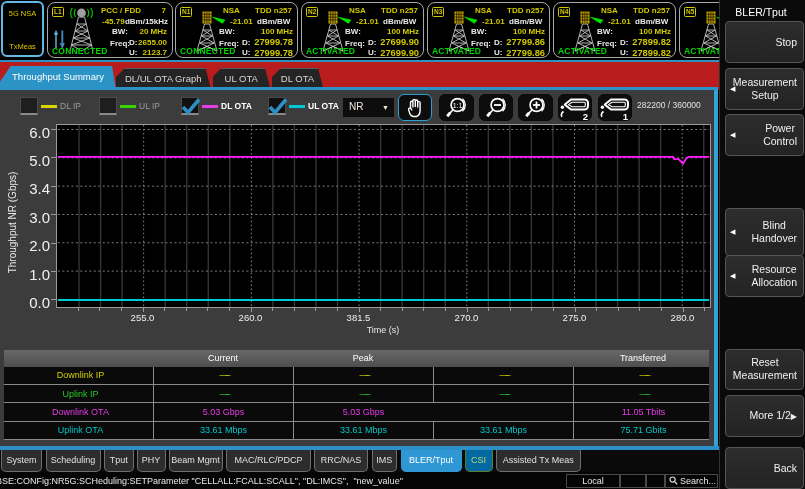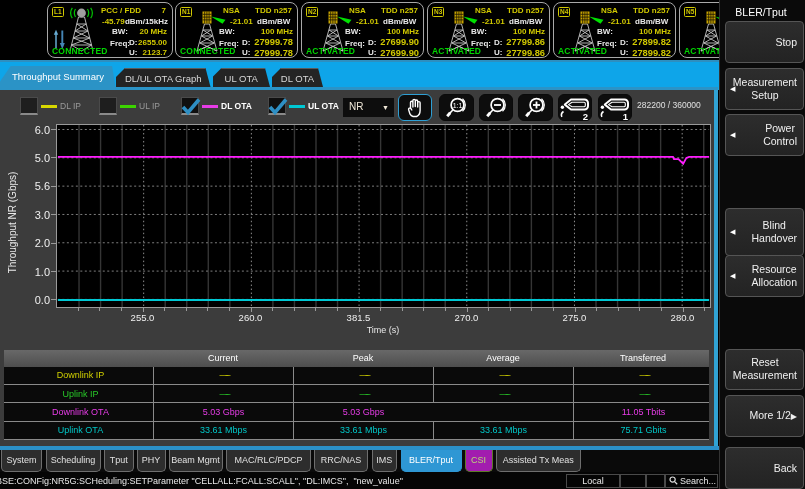--- a/index.html
+++ b/index.html
@@ -7,74 +7,78 @@
 #toprow { position:absolute; left:0; top:0; width:719px; height:60px; overflow:hidden; }
 .p5g { position:absolute; left:1px; top:1px; width:43px; height:56px; border:2px solid #64b8e8;
   border-radius:6px; color:#d8c800; font-size:7.5px; }
 .panel { position:absolute; top:2px; height:56px; border:1.5px solid #a8a8a8; border-radius:8px; }
 .badge { position:absolute; left:4px; top:3.5px; border:1px solid #d0c800; color:#d0c800;
   font-size:6.5px; font-weight:bold; padding:0.5px 1px; border-radius:1.5px; line-height:7px; }
 .y { color:#d0c800; } .w { color:#e8e8e8; }
 .panel i { position:absolute; font-style:normal; font-size:8px; white-space:nowrap;font-weight:bold; }
 .conn { position:absolute; left:4px; bottom:1.5px; color:#00d400; font-size:8.5px; font-weight:bold; letter-spacing:0.2px; }
 #blueline { position:absolute; left:0; top:60px; width:719px; height:2px; background:#2e8fc0; }
-#tabrow { position:absolute; left:0; top:62px; width:719px; height:28px; background:#0ea5e9; }
+#tabrow { position:absolute; left:0; top:62px; width:719px; height:28px; background:#b91c1c; }
 .tab { position:absolute; top:6px; height:19px; background:#242424; color:#d8d8d8; font-size:9.5px;
   text-align:center; line-height:19px; clip-path:polygon(0 100%, 0 9px, 9px 0, calc(100% - 5px) 0, 100% 100%);
   border-top:1px solid #5a5a5a; }
 #tabact { position:absolute; left:0; top:65.5px; width:116px; height:24.5px; background:#2b93c6;
   color:#fff; font-size:9.5px; text-align:center; line-height:22px;
   clip-path:polygon(0 100%, 0 16px, 11px 0, 112px 0, 100% 100%); z-index:3; }
 #underline { position:absolute; left:0; top:87px; width:717.5px; height:3px; background:#2b93c6; z-index:2; }
 #mainbg { position:absolute; left:0; top:90px; width:714px; height:356px; background:#3c3c3c; }
 #rightborder { position:absolute; left:714px; top:87px; width:3.5px; height:362.5px; background:#31a3d4; }
 #bottomline { position:absolute; left:0; top:446px; width:719px; height:3.5px; background:#2b90c8; }
 .cb { position:absolute; top:97px; width:18px; height:18px; background:#1e1e1e;
   border:1px solid #4a4a4a; border-bottom:2px solid #8a8a8a; }
 .cbc { background:#101010; }
 .cb svg { position:absolute; left:-2px; top:-1px; }
 .lline { position:absolute; top:104.5px; width:16px; height:3px; }
 .llab { position:absolute; top:100.5px; font-size:8.5px; }
 #nrdd { position:absolute; left:343px; top:97.5px; width:51px; height:19px; background:#0d0d0d;
   color:#f0e8d8; font-size:10px; padding:3px 5px 0 6px; }
 .tbtn { position:absolute; top:94px; width:34.5px; height:27px; background:#0d0d0d; border-radius:6px;
   display:flex; align-items:center; justify-content:center; }
-.ylab { position:absolute; left:0; width:50px; text-align:right; font-size:11px; color:#f0f0f0; }
+.ylab { position:absolute; left:0; width:50px; text-align:right; font-size:15px; color:#f0f0f0; }
 .xlab { position:absolute; top:312px; width:50px; text-align:center; font-size:9.5px; color:#f0f0f0; }
 #ytitle { position:absolute; left:-41px; top:217px; width:106px; text-align:center; font-size:10px; color:#e8e8e8;
   transform:rotate(-90deg); }
 #xtitle { position:absolute; left:333px; top:325px; width:100px; text-align:center; font-size:9px; color:#e8e8e8; }
 #thead { position:absolute; left:4px; top:350px; width:705px; height:16.5px; background:linear-gradient(#686868,#4e4e4e);
   font-size:9px; }
 .trow { position:absolute; left:4px; width:705px; height:18.4px; background:#0a0a0a;
   border-bottom:1px solid #8a8a8a; font-size:9px; }
 #thead .tcell, .trow .tcell { position:absolute; top:0; width:140px; height:100%; text-align:center;
   display:flex; align-items:center; justify-content:center; }
 .trow .tcell { border-left:1px solid #8a8a8a; }
 .trow .tcell:first-child { border-left:none; }
 #botbar { position:absolute; left:0; top:449.5px; width:719px; height:39.5px; background:#0a0a0a; }
 .btab { position:absolute; top:0.5px; height:22px; background:#2d2d2d; border:1px solid #6e6e6e; border-top:none;
   border-radius:0 0 5px 5px; color:#e0e0e0; font-size:9px; text-align:center; line-height:21px; }
 .btab.act { background:#2e97d4; color:#fff; border-color:#2e97d4; }
-.btab.csi { background:#a21caf; color:#b8d878; border-color:#5f7a28; }
+.btab.csi { background:#0369a1; color:#b8d878; border-color:#5f7a28; }
 #statusbar { position:absolute; left:0; top:22.5px; width:719px; height:17px; background:#050505; }
 .seg { position:absolute; top:1.5px; height:14px; border:1px solid #4a4a4a; color:#e8e8e8; font-size:9px;
   padding:1px 3px 0 3px; white-space:nowrap; overflow:hidden; }
 .seg svg { vertical-align:-1px; }
 #sidebar { position:absolute; left:719px; top:0; width:86px; height:489px; background:#0a0a0a;
   border-left:1px solid #333; }
 .sbtn { position:absolute; left:5px; width:79px; background:linear-gradient(#2d2d2d,#232323);
   border:1px solid #555; border-radius:4px; }
 .slab { position:absolute; right:6px; top:50%; transform:translateY(-50%); text-align:center;
   color:#f0f0f0; font-size:10.5px; line-height:13px; white-space:nowrap; }
 .sarr { position:absolute; left:4px; top:50%; transform:translateY(-50%); color:#fff; font-size:7px; }
 </style></head>
 <body>
 <div id="stage">
 <div id="toprow">
+      <div class="p5g">
+        <div style="position:absolute;top:6px;left:0;right:0;text-align:center">5G NSA</div>
+        <div style="position:absolute;top:39px;left:0;right:0;text-align:center">TxMeas</div>
+      </div>
       <div class="panel" style="left:47px;width:126px">
   <div class="badge">L1</div>
   <svg width="62" height="48" viewBox="0 0 62 48" style="position:absolute;left:0px;top:3px">
 <g stroke="#c4c4c4" stroke-width="0.9" fill="none">
 <path d="M30.5 11 L36.5 11 M30.5 11 L22 45 M36.5 11 L45 45"></path>
 <path d="M28.8 18 L38.2 18 M27 25 L40 25 M25.2 32 L41.8 32 M23.4 39 L43.6 39"></path>
 <path d="M28.8 18 L40 25 M38.2 18 L27 25 M27 25 L41.8 32 M40 25 L25.2 32 M25.2 32 L43.6 39 M41.8 32 L23.4 39"></path>
 <path d="M23.4 39 L33.5 45 L43.6 39"></path>
 </g>
 <circle cx="33.5" cy="7" r="4.4" fill="#9f9f9f"></circle>
@@ -372,21 +376,21 @@
       <line x1="0" y1="61.3" x2="653.0" y2="61.3" stroke="#7e7e7e" stroke-width="1" stroke-dasharray="2,2.5"></line>
       <line x1="0" y1="32.9" x2="653.0" y2="32.9" stroke="#7e7e7e" stroke-width="1" stroke-dasharray="2,2.5"></line>
       <line x1="0" y1="4.5" x2="653.0" y2="4.5" stroke="#7e7e7e" stroke-width="1" stroke-dasharray="2,2.5"></line>
       <polyline points="0.0,32.0 616.8,32.0 617.8,34.3 622.3,34.3 627.0,38.8 630.2,33.0 633.0,32.0 653.0,32.0" fill="none" stroke="#ff1cff" stroke-width="1.8"></polyline>
       <line x1="0" y1="175.4" x2="653.0" y2="175.4" stroke="#00c8d4" stroke-width="2"></line>
     </svg>
     <div class="ylab" style="top:123.5px">6.0</div>
     <div style="position:absolute;left:51px;top:129.0px;width:5px;height:1px;background:#9a9a9a"></div>
     <div class="ylab" style="top:151.9px">5.0</div>
     <div style="position:absolute;left:51px;top:157.4px;width:5px;height:1px;background:#9a9a9a"></div>
-    <div class="ylab" style="top:180.3px">5.6</div>
+    <div class="ylab" style="top:180.3px">3.4</div>
     <div style="position:absolute;left:51px;top:185.8px;width:5px;height:1px;background:#9a9a9a"></div>
     <div class="ylab" style="top:208.7px">3.0</div>
     <div style="position:absolute;left:51px;top:214.2px;width:5px;height:1px;background:#9a9a9a"></div>
     <div class="ylab" style="top:237.1px">2.0</div>
     <div style="position:absolute;left:51px;top:242.6px;width:5px;height:1px;background:#9a9a9a"></div>
     <div class="ylab" style="top:265.5px">1.0</div>
     <div style="position:absolute;left:51px;top:271.0px;width:5px;height:1px;background:#9a9a9a"></div>
     <div class="ylab" style="top:293.9px">0.0</div>
     <div style="position:absolute;left:51px;top:299.4px;width:5px;height:1px;background:#9a9a9a"></div>
     <div class="xlab" style="left:117.5px">255.0</div>
@@ -423,21 +427,20 @@
     <div style="position:absolute;left:617.7px;top:307px;width:1px;height:4px;background:#9a9a9a"></div>
     <div style="position:absolute;left:639.3px;top:307px;width:1px;height:4px;background:#9a9a9a"></div>
     <div style="position:absolute;left:660.9px;top:307px;width:1px;height:4px;background:#9a9a9a"></div>
     <div style="position:absolute;left:682.5px;top:307px;width:1px;height:5px;background:#9a9a9a"></div>
     <div style="position:absolute;left:704.1px;top:307px;width:1px;height:4px;background:#9a9a9a"></div>
 <div id="ytitle">Throughput NR (Gbps)</div>
 <div id="xtitle">Time (s)</div>
 <div id="thead">
       <div class="tcell" style="left:149px;color:#fff">Current</div>
       <div class="tcell" style="left:289px;color:#fff">Peak</div>
-      <div class="tcell" style="left:429px;color:#fff">Average</div>
       <div class="tcell" style="left:569px;color:#fff">Transferred</div>
     </div>
     <div class="trow" style="top:366.5px">
       <div class="tcell" style="left:4px;width:145px;color:#d0d000">Downlink IP</div>
       <div class="tcell" style="left:149px;color:#d0d000">
         <span style="letter-spacing:-3px">—–</span>
       </div>
       <div class="tcell" style="left:289px;color:#d0d000">
         <span style="letter-spacing:-3px">—–</span>
       </div>

